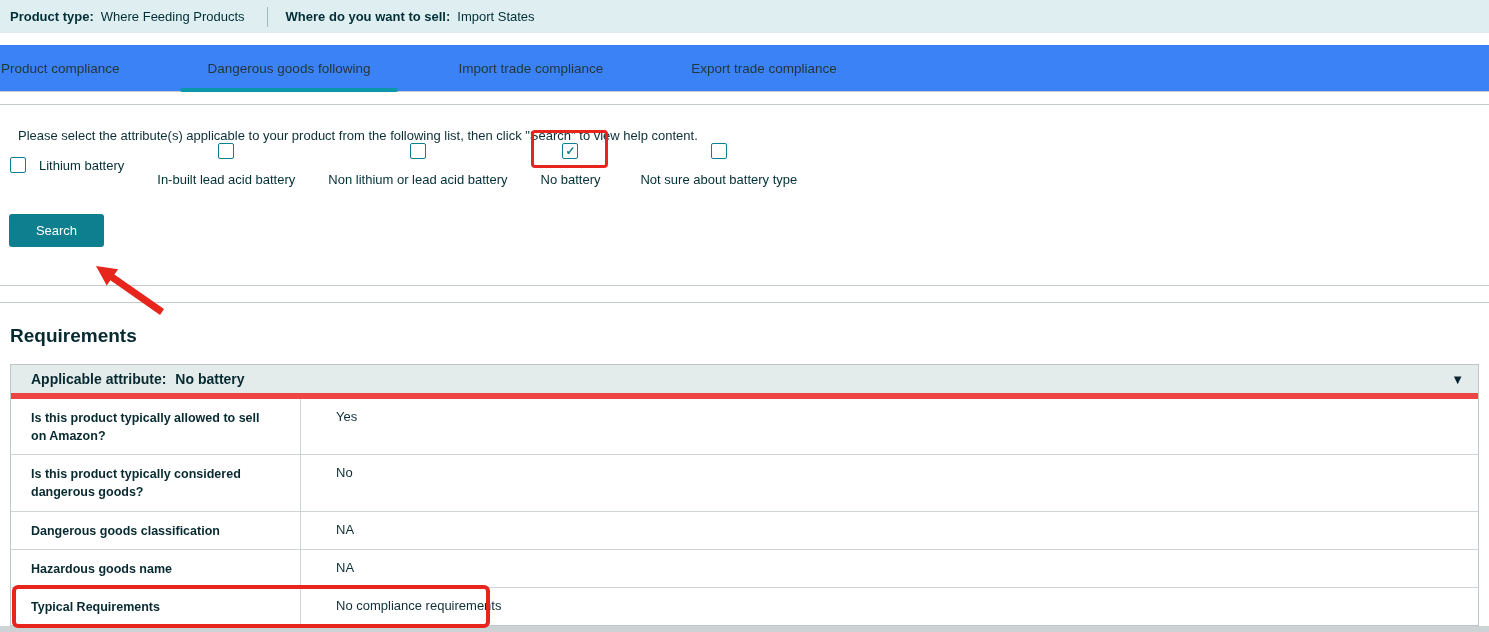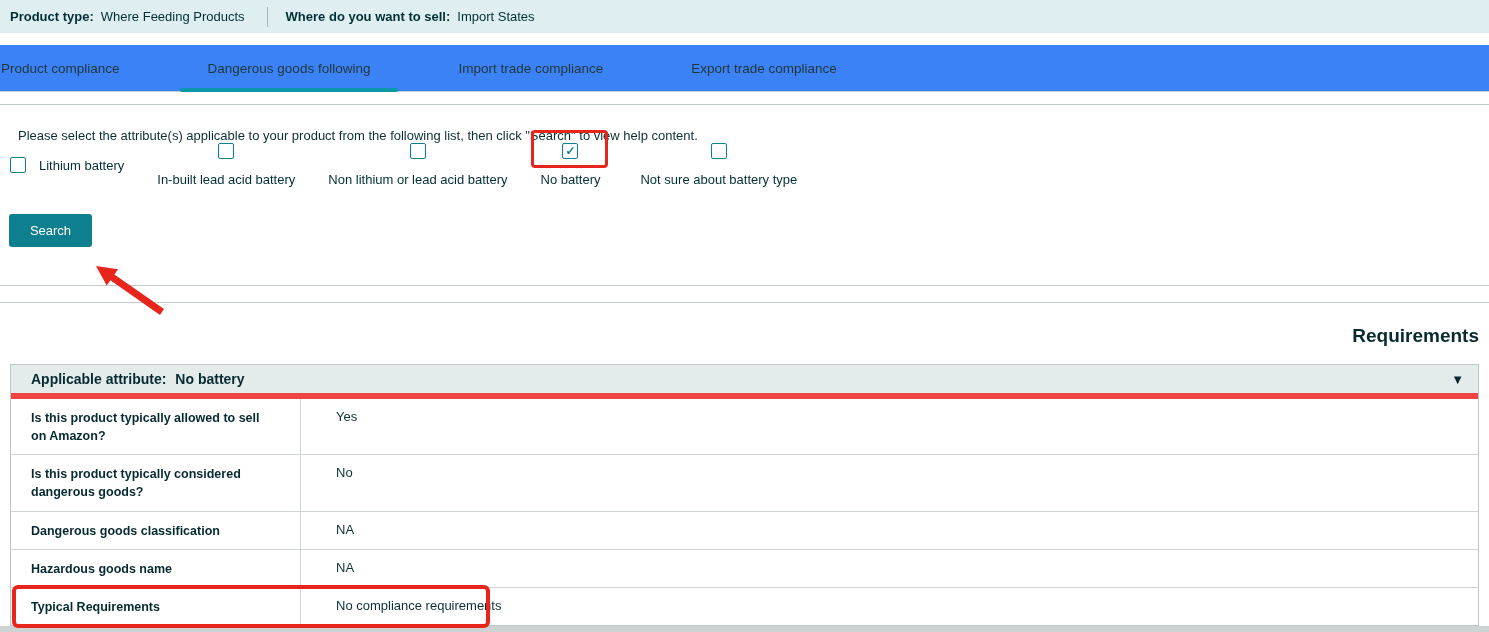--- a/index.html
+++ b/index.html
@@ -118,21 +118,21 @@
     width: calc(100% + 18px);
     height: 38px;
     border: 3px solid #e7251d;
     border-radius: 4px;
     pointer-events: none;
   }
 
   .search-btn {
     margin-top: 27px;
     margin-left: -1px;
-    width: 83px;
+    width: 95px;
     height: 33px;
     background: #0e7f8e;
     color: #ffffff;
     border: none;
     border-radius: 3px;
     font-size: 13px;
     font-family: "Liberation Sans", sans-serif;
     cursor: pointer;
     display: block;
   }
@@ -149,21 +149,20 @@
   .sep1 { margin-top: 38px; }
   .sep2 { margin-top: 16px; }
 
   
   .req-section { padding: 0 10px; }
   .req-heading {
     margin-top: 22px;
     font-size: 19px;
     font-weight: bold;
     color: #072a31;
-    text-align: right;
   }
   .req-table {
     margin-top: 17px;
     border: 1px solid #bfc6c8;
     background: #fff;
   }
   .req-header {
     background: #e4ebeb;
     height: 34px;
     display: flex;

